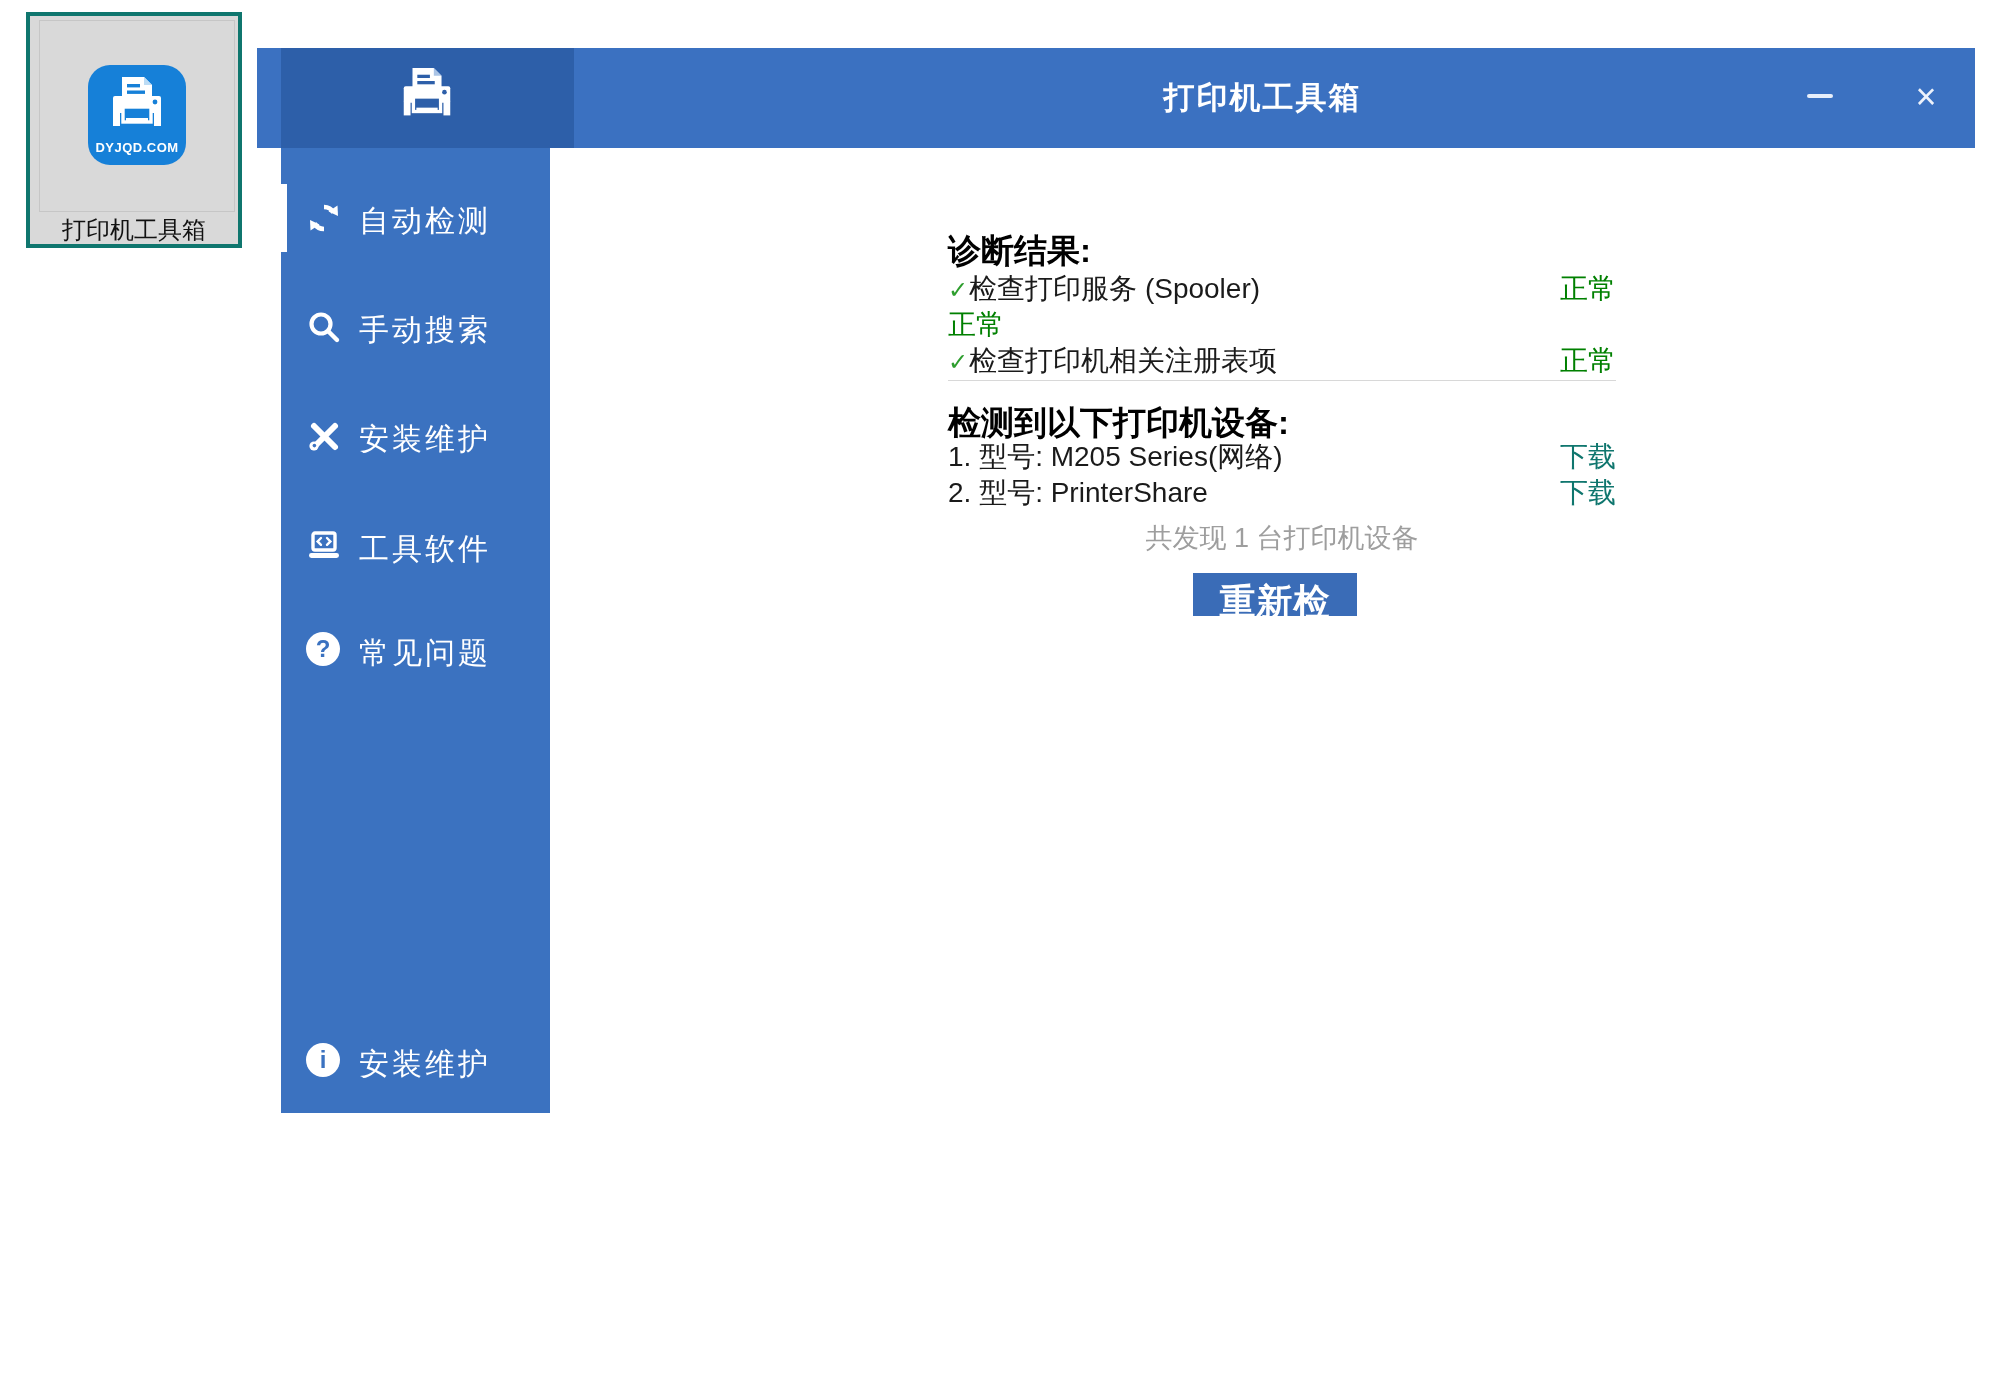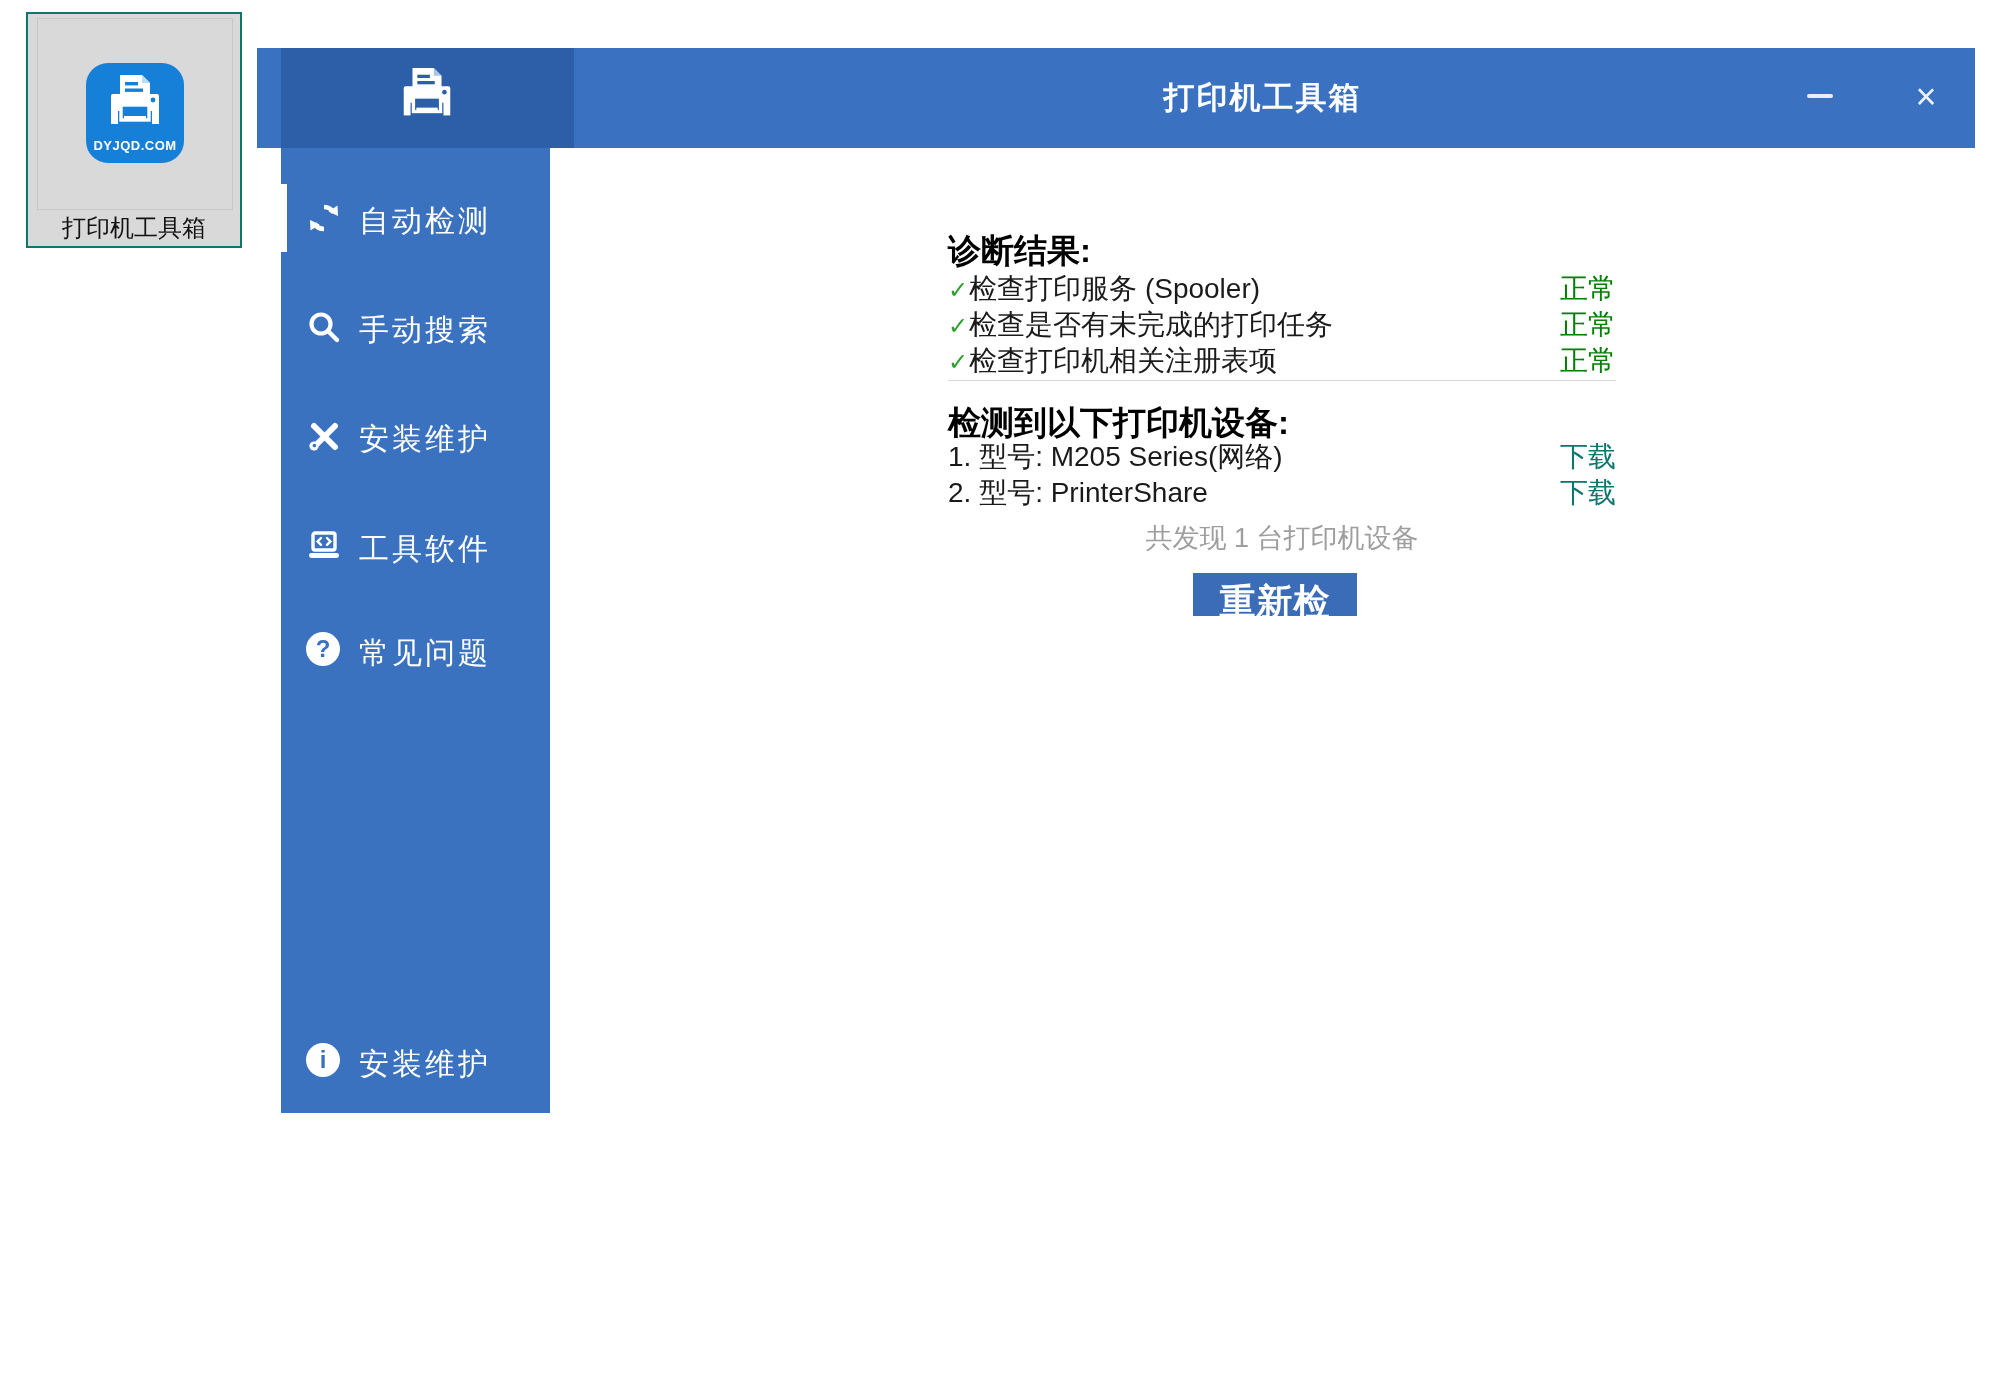--- a/index.html
+++ b/index.html
@@ -1,21 +1,21 @@
 <!DOCTYPE html>
 <html><head>
 <meta charset="utf-8">
 <style>
   html,body{margin:0;padding:0;background:#ffffff;}
   .screen{position:relative;width:1994px;height:1376px;background:#ffffff;overflow:hidden;
           font-family:"Liberation Sans","DejaVu Sans",sans-serif;}
 
   
   .shortcut{position:absolute;left:26px;top:12px;width:216px;height:236px;
-            background:#d9d9d9;border:2px solid #0f766e;box-sizing:border-box;}
+            background:#d9d9d9;border:4px solid #0f766e;box-sizing:border-box;}
   .shortcut-inner{position:absolute;left:9px;top:4px;width:196px;height:192px;
             border:1px solid #c6c6c6;box-sizing:border-box;}
   .app-icon{position:absolute;left:48px;top:44px;width:98px;height:100px;border-radius:22px;
             background:#1680d8;}
   .app-icon svg{position:absolute;left:17px;top:10px;}
   .app-icon-text{position:absolute;left:0;right:0;top:75px;text-align:center;color:#ffffff;
             font-size:13px;font-weight:bold;letter-spacing:.5px;}
   .shortcut-label{position:absolute;left:0;right:0;top:198px;text-align:center;color:#111111;
             font-size:24px;}
 
@@ -167,21 +167,20 @@
       <div class="col">
 
         <div class="h2 diag">诊断结果:</div>
 
         <div class="rowset diag">
           <div class="row">
             <span><span class="check">✓</span><span>检查打印服务 (Spooler)</span></span>
             <span class="status-ok">正常</span>
           </div>
           <div class="row">
-            <span><span class="check">✓</span><span>检查是否有未完成的打印任务</span></span>
             <span class="status-ok">正常</span>
           </div>
           <div class="row">
             <span><span class="check">✓</span><span>检查打印机相关注册表项</span></span>
             <span class="status-ok">正常</span>
           </div>
         </div>
 
         <div class="divider"></div>
 

